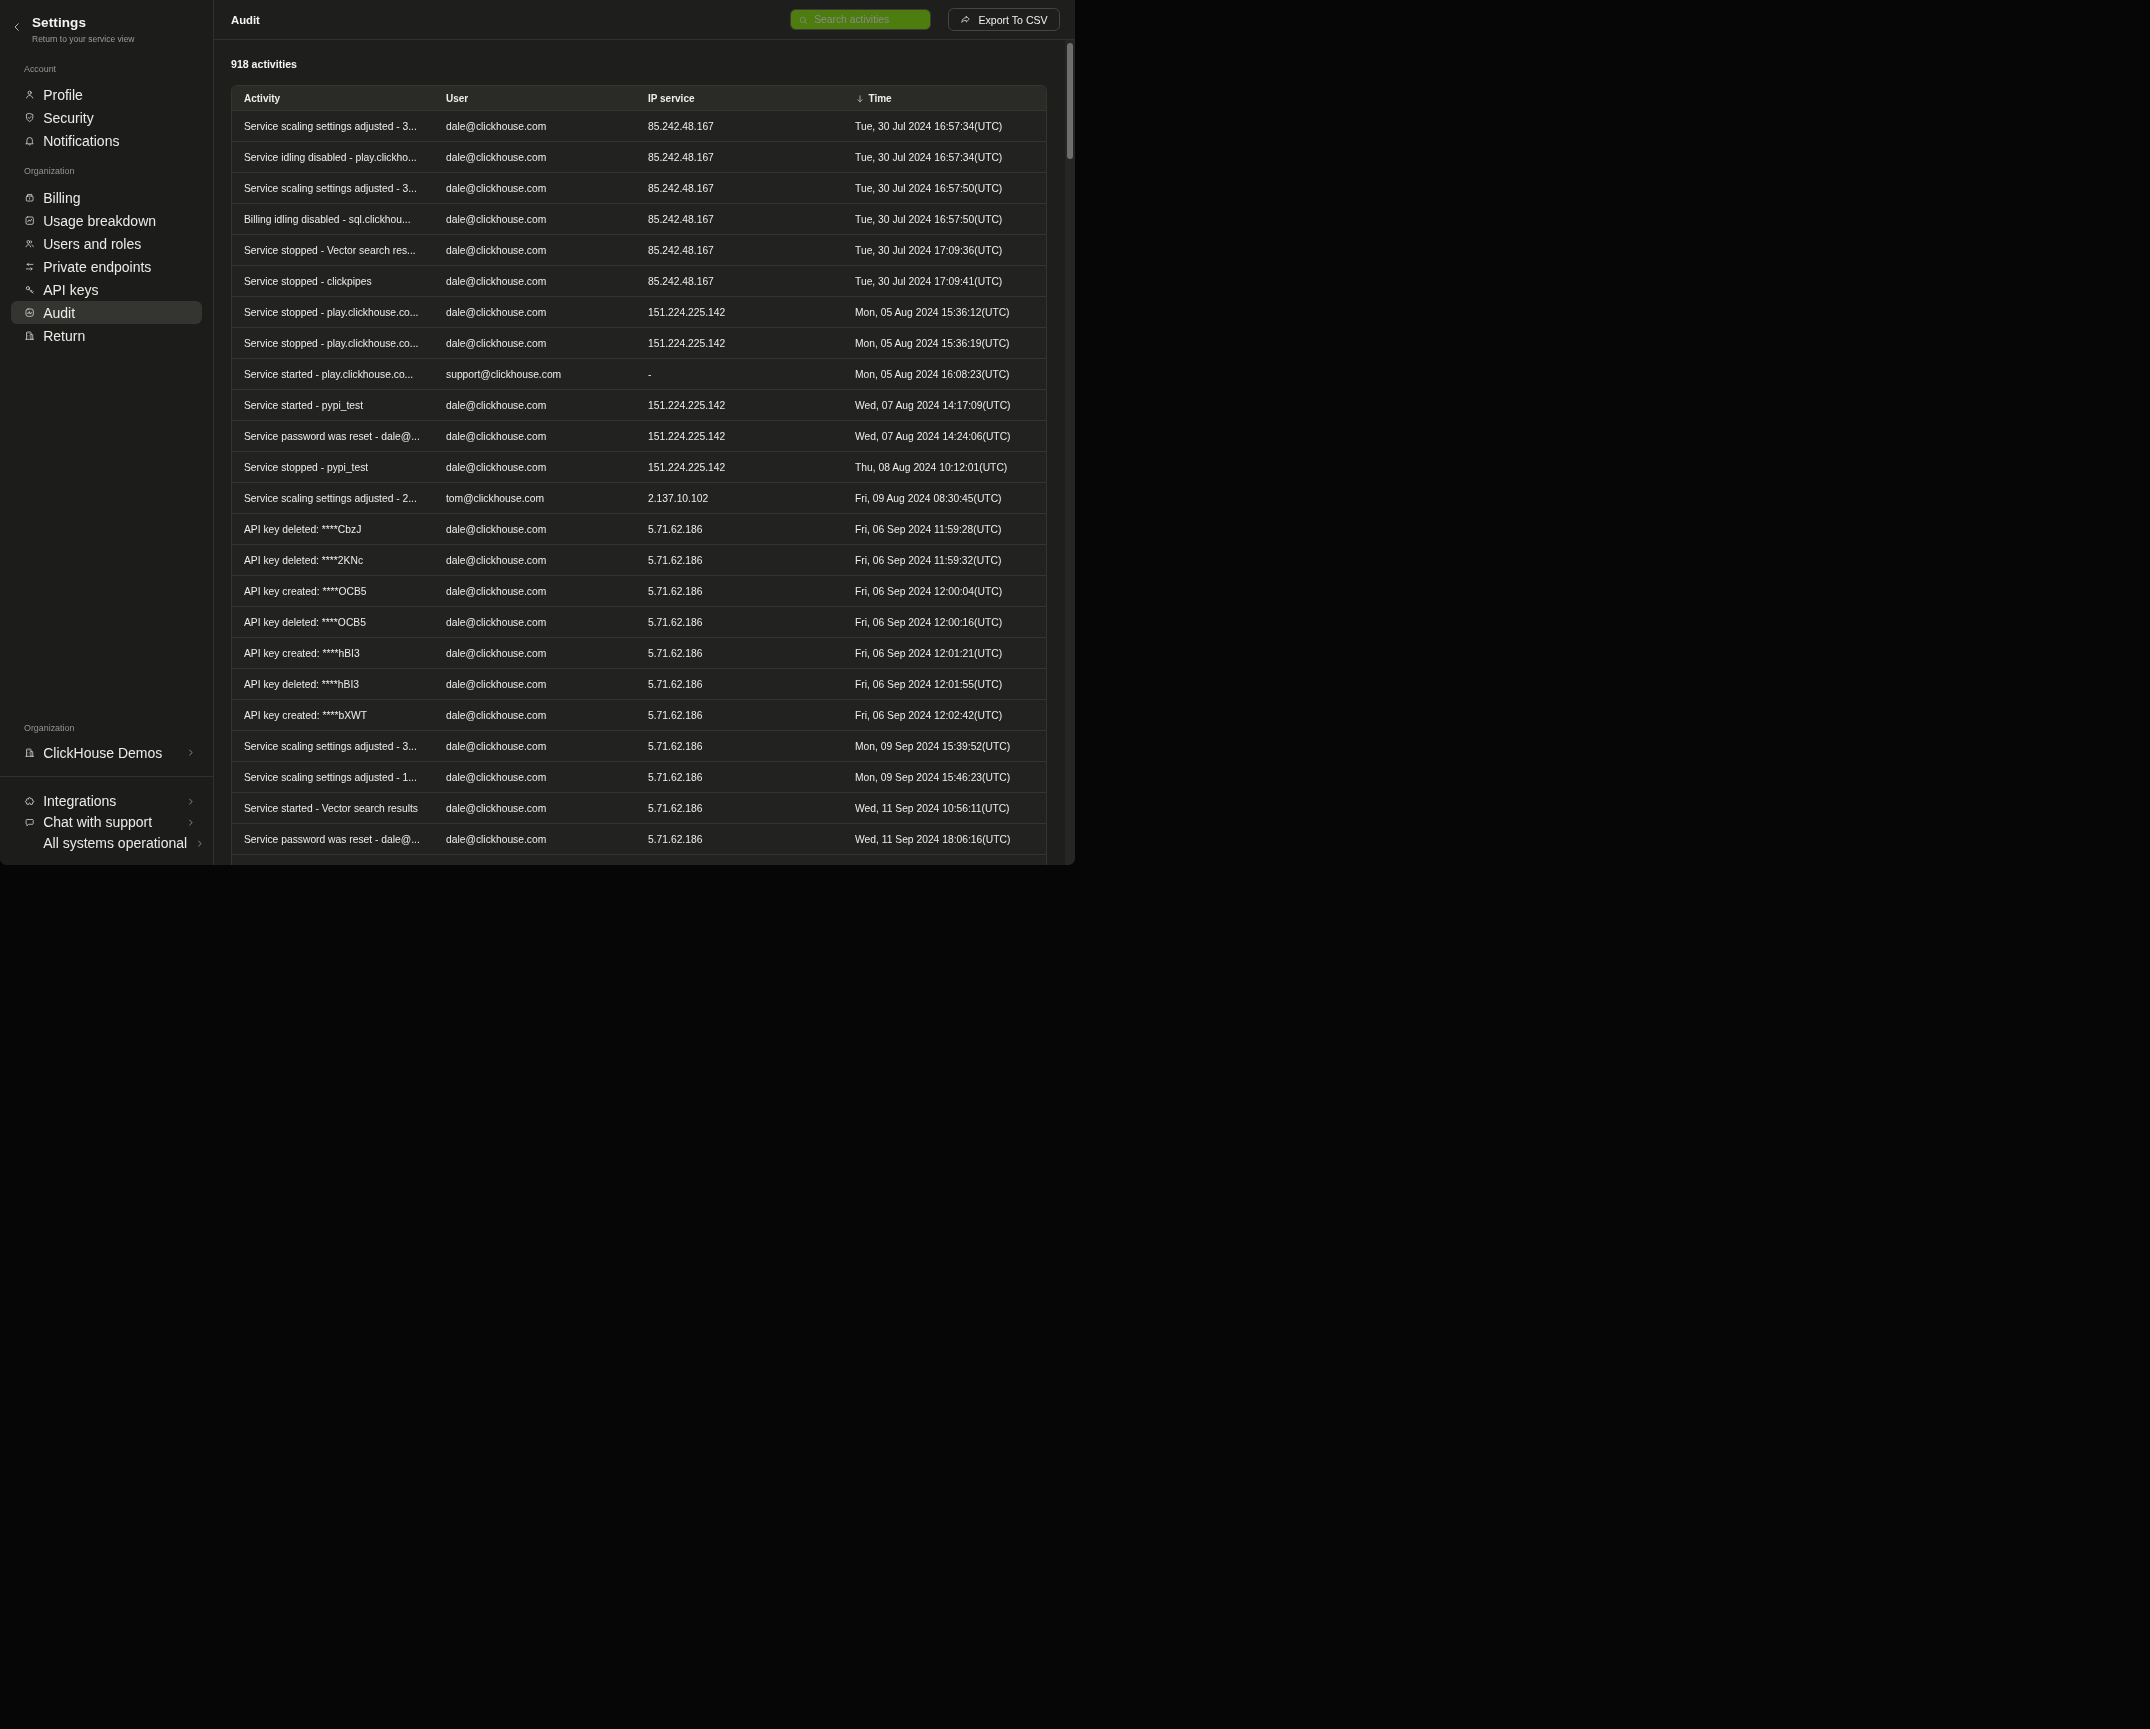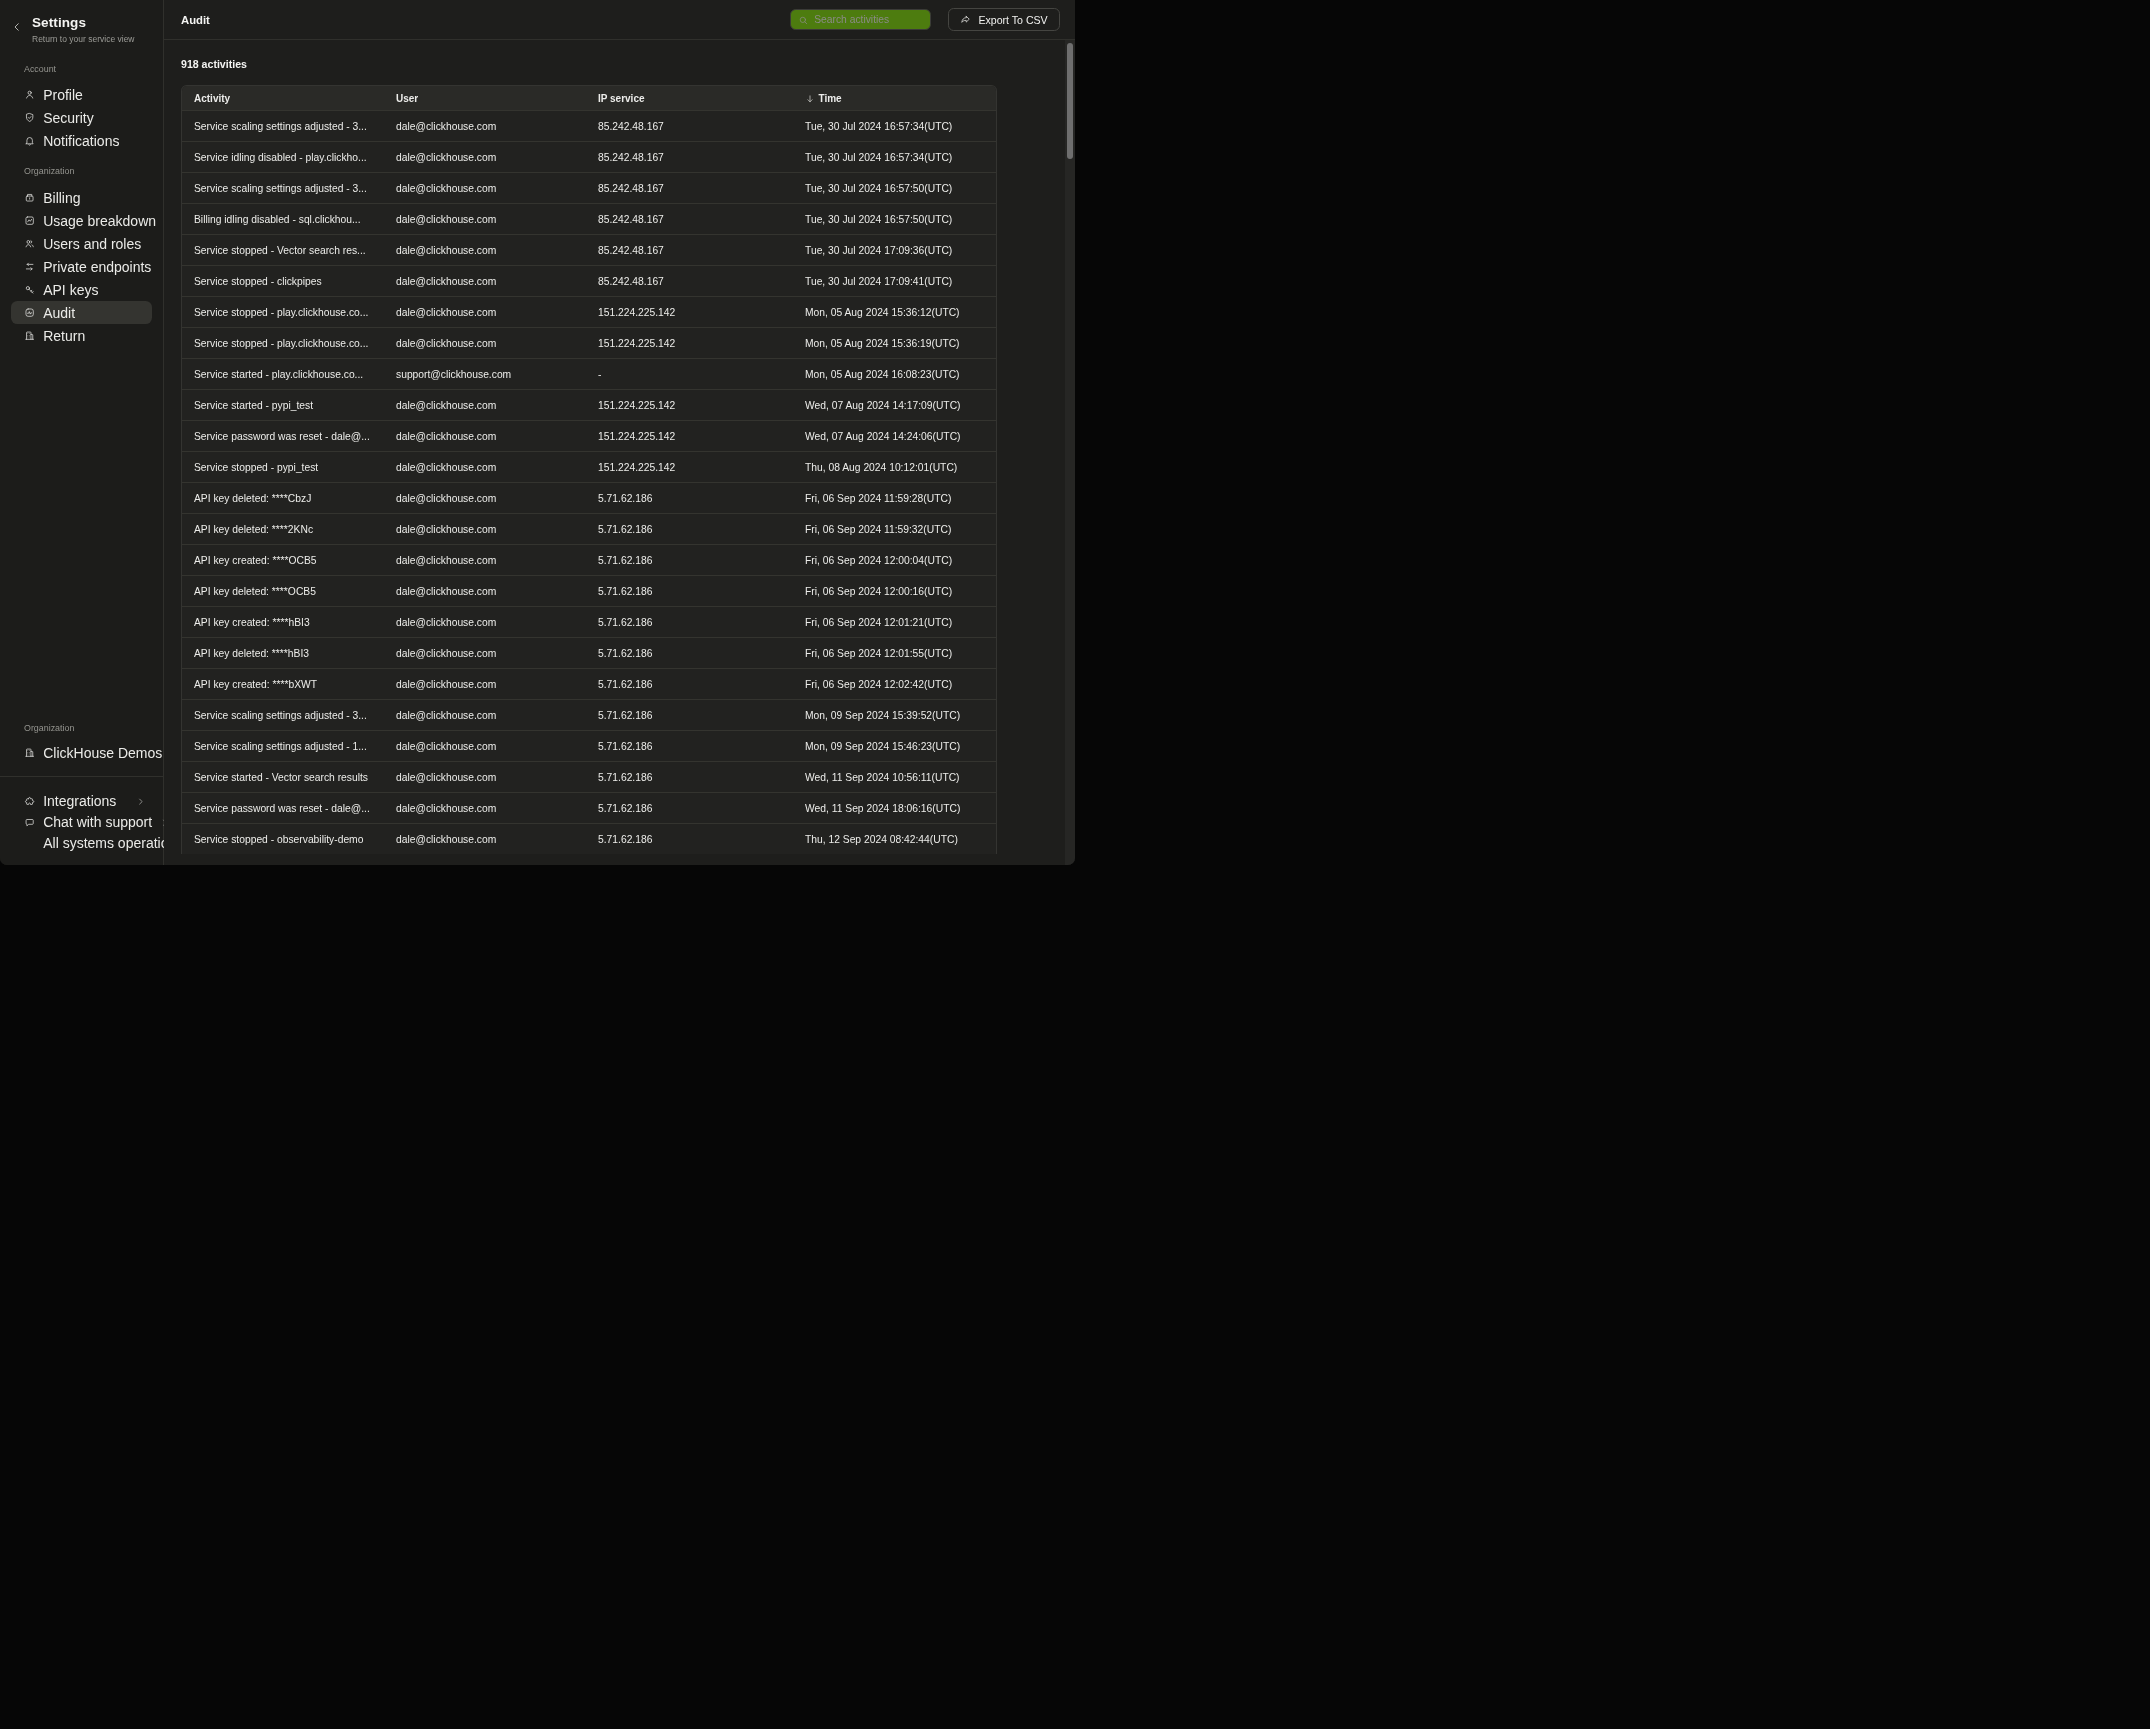--- a/index.html
+++ b/index.html
@@ -3,21 +3,21 @@
 <meta charset="utf-8">
 <style>
   html,body{margin:0;padding:0;background:#060606;}
   *{box-sizing:border-box;}
   body{font-family:"Liberation Sans",sans-serif;-webkit-font-smoothing:antialiased;}
 
   .app{position:relative;width:1075px;height:865px;background:#1e1e1c;
        border-radius:0 0 7px 7px;overflow:hidden;display:flex;}
 
   
-  .sidebar{width:164px;flex:none;background:#1c1c1a;border-right:0.7px solid #30302c;
+  .sidebar{width:214px;flex:none;background:#1c1c1a;border-right:0.7px solid #30302c;
            display:flex;flex-direction:column;}
   .side-header{position:relative;padding:15px 10px 0 32px;}
   .back-btn{position:absolute;left:11.3px;top:20.6px;width:12px;height:12px;color:#d9d9d6;cursor:pointer;}
   .side-title{font-size:13.5px;font-weight:700;color:#f4f4f2;letter-spacing:0.1px;}
   .side-sub{margin-top:3.5px;font-size:8.5px;color:#9c9c97;}
 
   .side-sections{margin-top:20px;}
   .side-section + .side-section{margin-top:14px;}
   .side-label{margin-left:24px;font-size:8.9px;font-weight:500;color:#94948f;height:11.3px;line-height:11.3px;}
   .side-items{margin-top:8.5px;}
@@ -396,20 +396,26 @@
               <div class="cell">151.224.225.142</div>
               <div class="cell">Wed, 07 Aug 2024 14:24:06(UTC)</div>
             </div>
             <div class="t-row">
               <div class="cell">Service stopped - pypi_test</div>
               <div class="cell">dale@clickhouse.com</div>
               <div class="cell">151.224.225.142</div>
               <div class="cell">Thu, 08 Aug 2024 10:12:01(UTC)</div>
             </div>
             <div class="t-row">
+              <div class="cell">Service scaling settings adjusted - 2...</div>
+              <div class="cell">tom@clickhouse.com</div>
+              <div class="cell">2.137.10.102</div>
+              <div class="cell">Fri, 09 Aug 2024 08:30:45(UTC)</div>
+            </div>
+            <div class="t-row">
               <div class="cell">API key deleted: ****CbzJ</div>
               <div class="cell">dale@clickhouse.com</div>
               <div class="cell">5.71.62.186</div>
               <div class="cell">Fri, 06 Sep 2024 11:59:28(UTC)</div>
             </div>
             <div class="t-row">
               <div class="cell">API key deleted: ****2KNc</div>
               <div class="cell">dale@clickhouse.com</div>
               <div class="cell">5.71.62.186</div>
               <div class="cell">Fri, 06 Sep 2024 11:59:32(UTC)</div>

